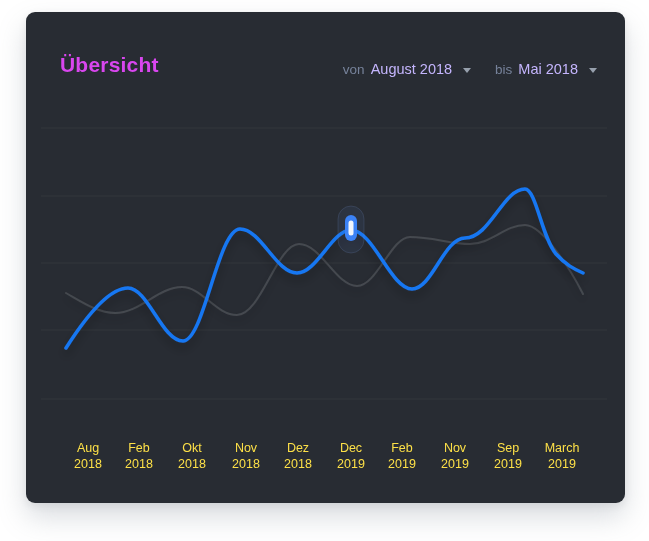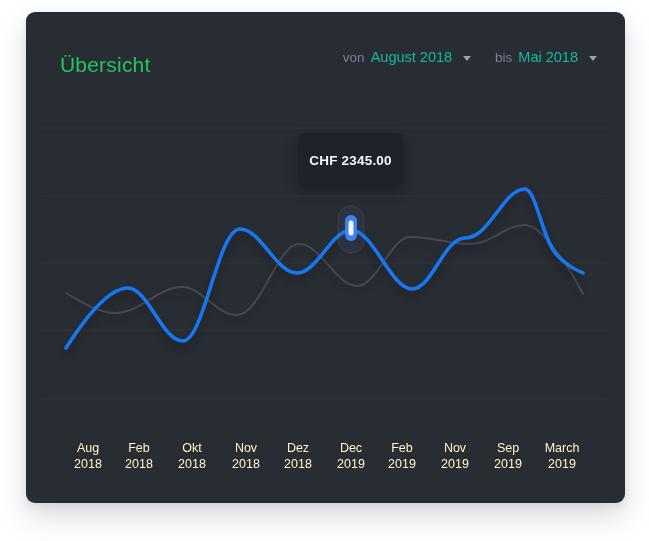--- a/index.html
+++ b/index.html
@@ -8,29 +8,29 @@
     font-family:"Liberation Sans","DejaVu Sans",sans-serif;
     -webkit-font-smoothing:antialiased;
   }
   .card{
     position:absolute;left:26px;top:12px;width:599px;height:491px;
     background:#282c33;border-radius:9px;
     box-shadow:0 14px 28px rgba(130,140,152,0.30),0 3px 8px rgba(0,0,0,0.08);
   }
   .card-title{
     position:absolute;left:34px;top:40px;
-    font-size:21px;line-height:25px;font-weight:400;letter-spacing:.2px;
-    color:#22c55e;
+    font-size:21px;line-height:25px;font-weight:700;letter-spacing:.2px;
+    color:#d946ef;
   }
   .range-controls{
-    position:absolute;top:36px;right:28px;height:18px;
+    position:absolute;top:48px;right:28px;height:18px;
     display:flex;align-items:center;white-space:nowrap;
   }
   .range-label{font-size:13.5px;color:#76829a;}
-  .range-value{font-size:14.5px;font-weight:500;color:#14b8a6;}
+  .range-value{font-size:14.5px;font-weight:500;color:#c4b5fd;}
   .dropdown{display:flex;align-items:center;cursor:pointer;}
   .caret{
     width:0;height:0;margin-left:11px;margin-top:3px;
     border-left:4.5px solid transparent;border-right:4.5px solid transparent;
     border-top:5.5px solid #97a0ad;
   }
   .gap-sm{width:6px;}
   .gap-lg{width:24px;}
   .chart-svg{position:absolute;left:0;top:0;width:599px;height:491px;display:block;}
   .gridline{stroke:#32363d;stroke-width:1;}
@@ -46,21 +46,21 @@
     box-shadow:0 5px 14px rgba(0,0,0,0.28);
   }
   .tooltip:after{
     content:"";position:absolute;top:100%;left:50%;transform:translateX(-50%);
     border-left:7px solid transparent;border-right:7px solid transparent;
     border-top:7px solid #1e222a;
   }
   .tooltip-text{font-size:13.5px;font-weight:700;color:#f5f6f8;letter-spacing:.2px;}
   .axis-label{
     position:absolute;top:429px;width:56px;margin-left:-28px;text-align:center;
-    font-size:12.5px;line-height:15.5px;color:#fef9c3;
+    font-size:12.5px;line-height:15.5px;color:#fde047;
   }
   .axis-label span{display:block;}
 </style>
 </head>
 <body>
 
 <div class="card">
 
   <div class="card-title">Übersicht</div>
 
@@ -102,23 +102,20 @@
 
     <path class="series-primary" filter="url(#blueShadow)" d="M 66 348 C 80 326 106 288 128 288 C 148 288 162 341 183 341 C 204 341 218 229 240 229 C 261 229 276 273 297 273 C 317 273 332 230 351 230 C 373 230 391 289 412 289 C 432 289 444 238 465 238 C 490 238 503 189 525 189 C 536 189 542 238 556 254 C 566 265 574 269 583 273"></path>
 
     <g>
       <rect class="point-halo" x="338" y="206" width="26" height="47" rx="13"></rect>
       <rect class="pill-outer" x="345" y="215" width="12" height="26" rx="6"></rect>
       <rect class="pill-inner" x="348.5" y="220.5" width="5" height="15" rx="2.5"></rect>
     </g>
   </svg>
 
-  <div class="tooltip">
-    <span class="tooltip-text">CHF 2345.00</span>
-  </div>
 
   <div class="axis-label" style="left:62px">
     <span>Aug</span>
     <span>2018</span>
   </div>
   <div class="axis-label" style="left:113px">
     <span>Feb</span>
     <span>2018</span>
   </div>
   <div class="axis-label" style="left:166px">

